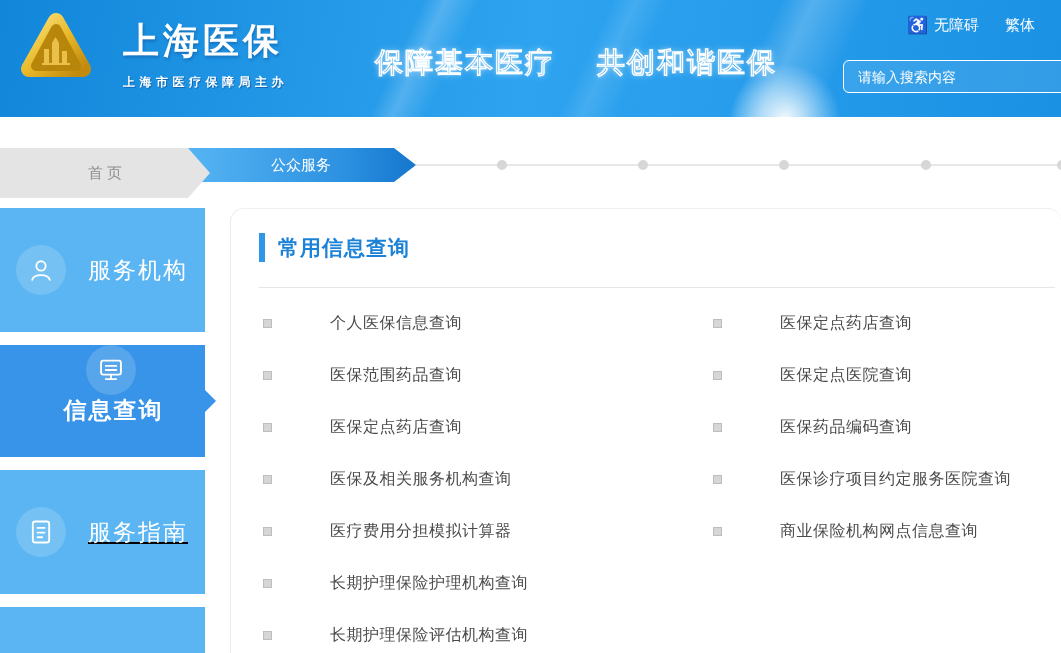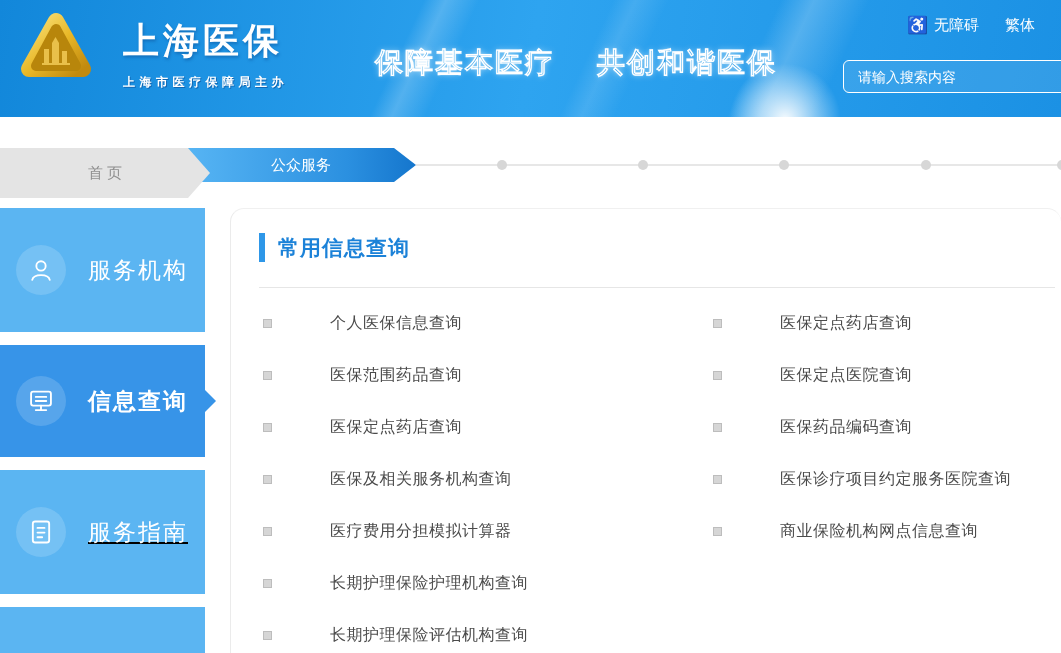--- a/index.html
+++ b/index.html
@@ -147,21 +147,21 @@
   <div class="side-item" style="top:208px; height:124px;">
     <span class="side-ico">
       <svg viewBox="0 0 24 24" fill="none" stroke="#fff" stroke-width="1.6" stroke-linecap="round">
         <circle cx="12" cy="8.5" r="4"></circle>
         <path d="M4.5 20.5c1.2-5.5 13.8-5.5 15 0"></path>
       </svg>
     </span>
     <span class="side-label">服务机构</span>
   </div>
 
-  <div class="side-item active" style="top:345px; height:112px;">
+  <div class="side-item active" style="top:345px; height:112px;flex-direction:column;">
     <span class="side-ico">
       <svg viewBox="0 0 24 24" fill="none" stroke="#fff" stroke-width="1.6" stroke-linecap="round">
         <rect x="3.5" y="4" width="17" height="12" rx="1.8"></rect>
         <path d="M7.5 8.5h9M7.5 12h9"></path>
         <path d="M12 16v3.2M7.5 19.8h9"></path>
       </svg>
     </span>
     <span class="side-label">信息查询</span>
   </div>
 

